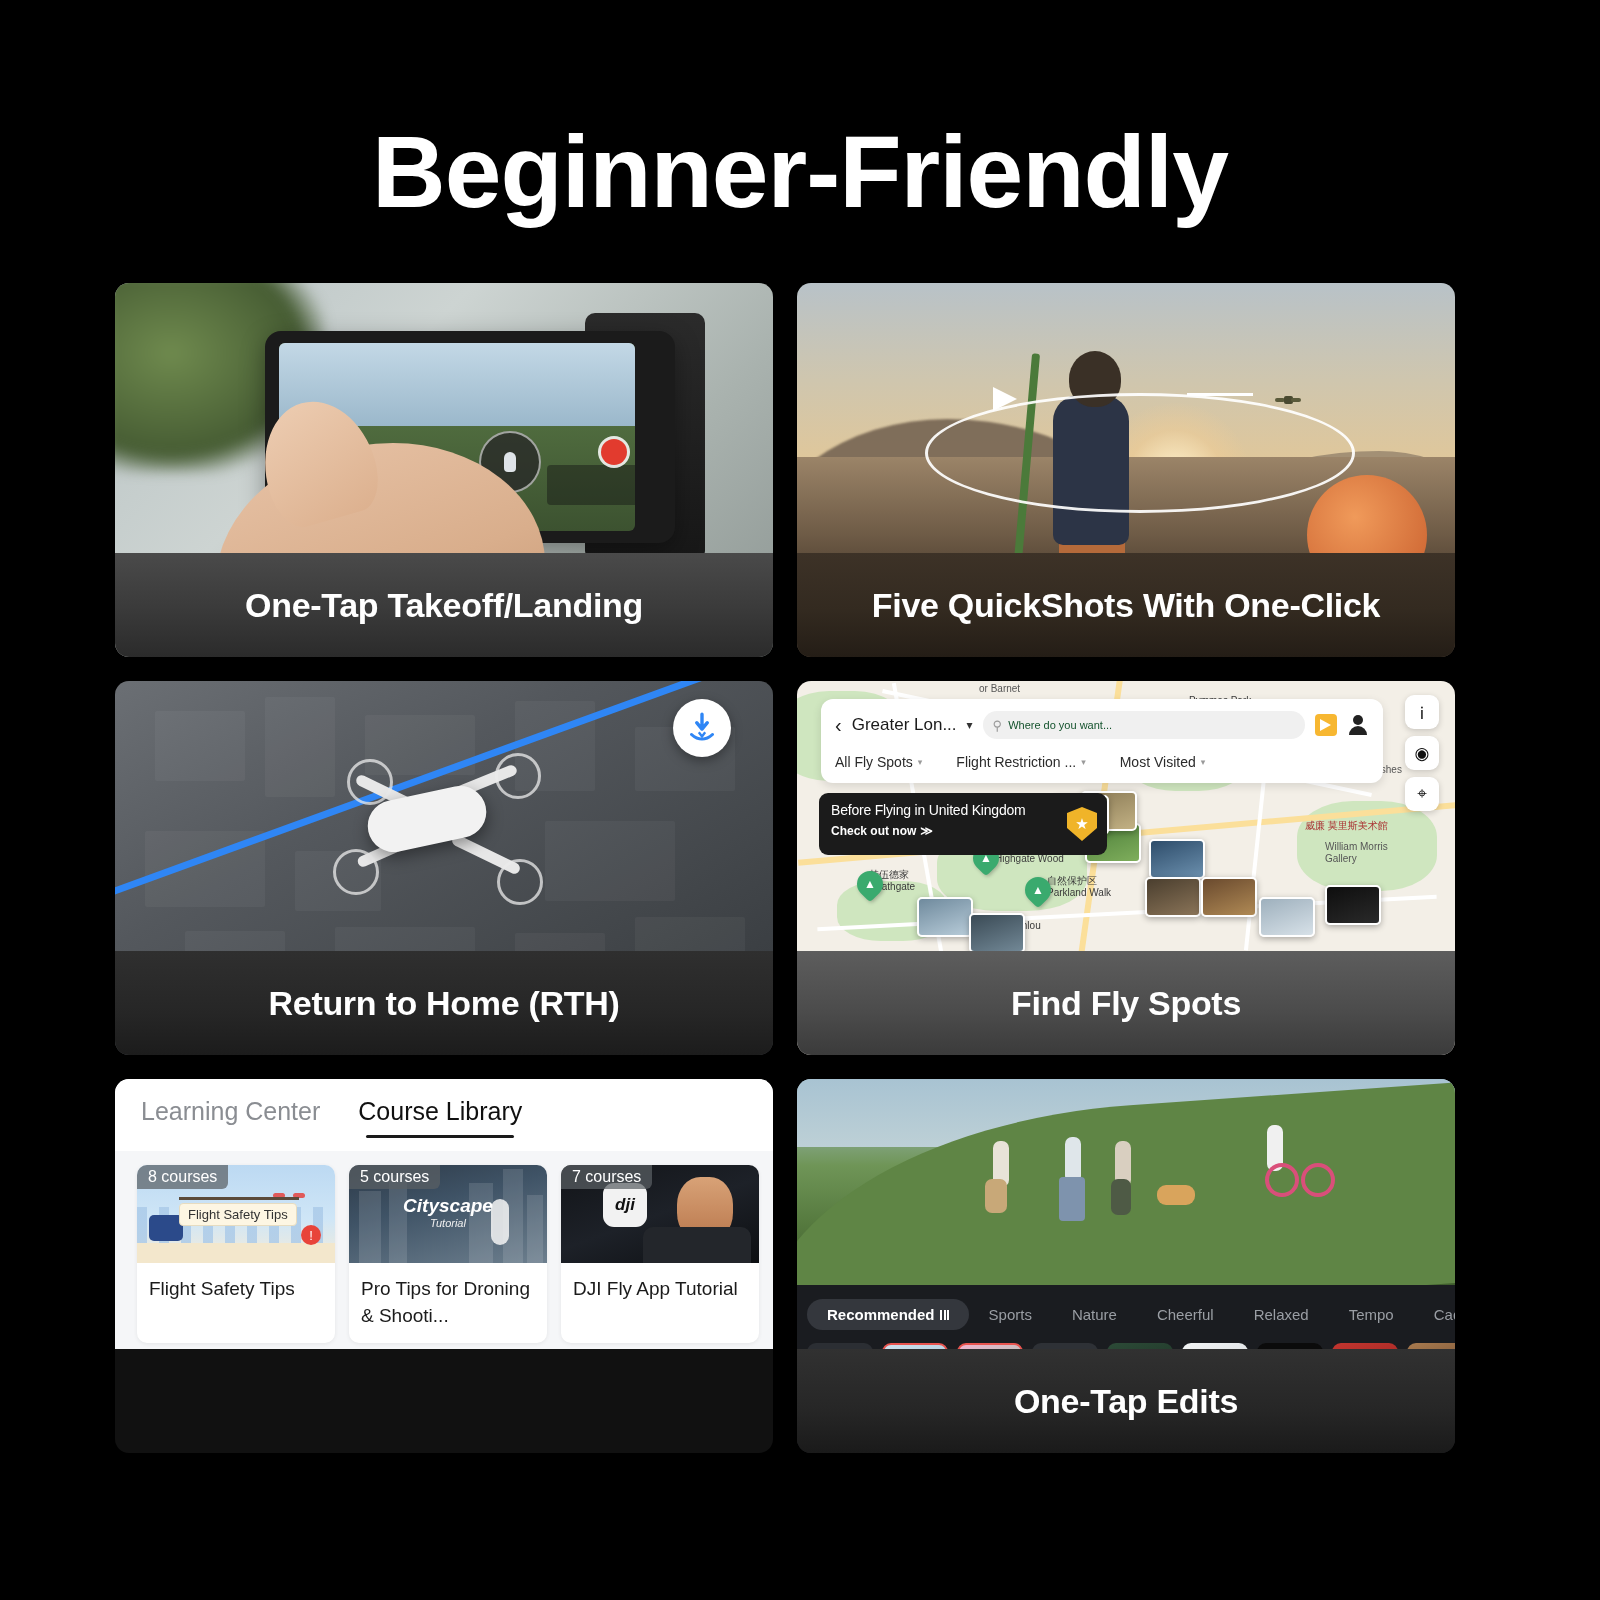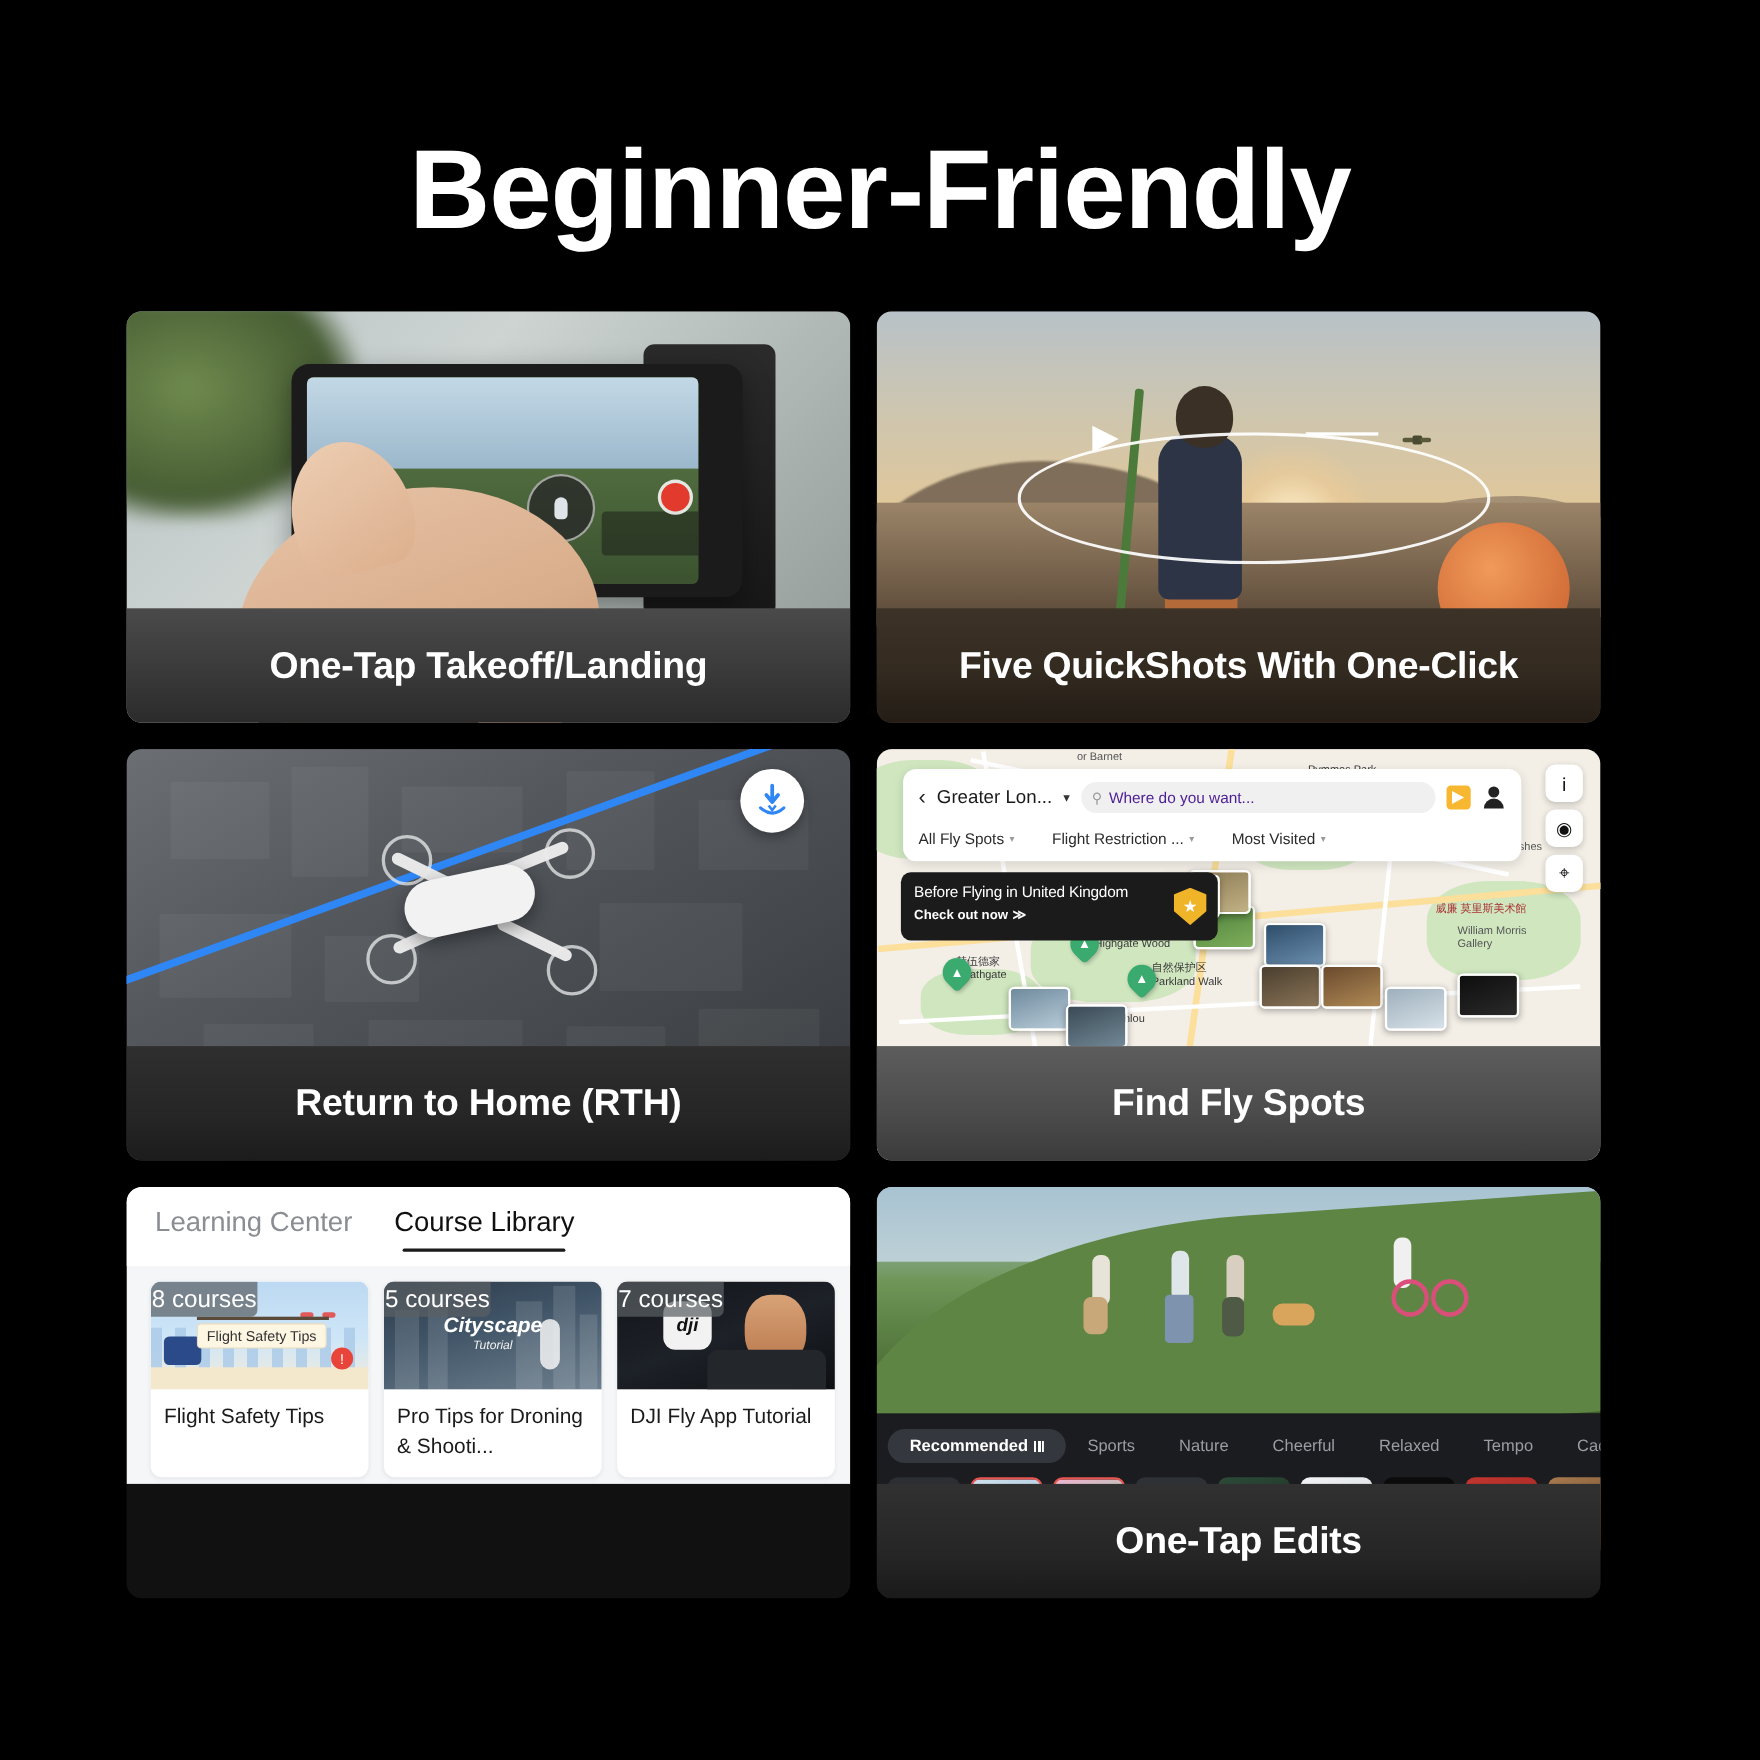--- a/index.html
+++ b/index.html
@@ -137,21 +137,21 @@
   .c4-green{position:absolute;background:#cfe6bf;border-radius:40%;}
   .c4-road{position:absolute;background:#fff;}
   .c4-roadY{position:absolute;background:#fbdf9a;}
   .c4-bar{position:absolute;left:24px;top:18px;right:72px;height:84px;background:#fff;border-radius:12px;
     box-shadow:0 3px 10px rgba(0,0,0,.12);}
   .c4-row1{position:absolute;left:14px;right:14px;top:9px;height:34px;display:flex;align-items:center;gap:10px;}
   .c4-back{font-size:20px;color:#222;line-height:1;}
   .c4-city{font-size:17px;color:#1a1a1a;font-weight:400;white-space:nowrap;}
   .c4-chev{font-size:12px;color:#333;}
   .c4-search{flex:1;height:28px;background:#f0f0f0;border-radius:14px;display:flex;align-items:center;gap:6px;padding:0 10px;}
-  .c4-search-ph{font-size:14px;color:#4c1d95;white-space:nowrap;overflow:hidden;}
+  .c4-search-ph{font-size:11px;color:#14532d;white-space:nowrap;overflow:hidden;}
   .c4-flag{width:22px;height:22px;background:#f7b731;border-radius:4px;position:relative;flex:0 0 auto;}
   .c4-flag::after{content:"";position:absolute;left:5px;top:5px;width:0;height:0;border-left:11px solid #fff;border-top:6px solid transparent;border-bottom:6px solid transparent;}
   .c4-person{width:22px;height:22px;flex:0 0 auto;position:relative;}
   .c4-person::before{content:"";position:absolute;left:6px;top:1px;width:10px;height:10px;border-radius:50%;background:#222;}
   .c4-person::after{content:"";position:absolute;left:2px;top:12px;width:18px;height:9px;border-radius:9px 9px 0 0;background:#222;}
   .c4-row2{position:absolute;left:14px;right:14px;top:48px;height:30px;display:flex;align-items:center;gap:34px;}
   .c4-filter{font-size:14px;color:#2b2b2b;display:flex;align-items:center;gap:5px;white-space:nowrap;}
   .c4-filter i{font-style:normal;font-size:9px;color:#9a9a9a;}
   .c4-banner{position:absolute;left:22px;top:112px;width:288px;height:62px;background:#1b1b1b;border-radius:9px;
     padding:9px 12px;color:#fff;}
@@ -175,22 +175,22 @@
   
   .c5-app{position:absolute;left:0;right:0;top:0;bottom:104px;background:#f5f6f8;}
   .c5-head{position:absolute;left:0;right:0;top:0;height:72px;background:#fff;border-radius:14px 14px 0 0;}
   .c5-tabs{position:absolute;left:26px;top:18px;display:flex;gap:38px;align-items:flex-end;}
   .c5-tab{font-size:25px;color:#8a8d92;position:relative;padding-bottom:10px;}
   .c5-tab.active{color:#101010;font-weight:400;}
   .c5-tab.active::after{content:"";position:absolute;left:8px;right:8px;bottom:-2px;height:3px;background:#1a1a1a;border-radius:2px;}
   .c5-courses{position:absolute;left:22px;right:0;top:86px;display:flex;gap:14px;}
   .c5-course{width:198px;background:#fff;border-radius:10px;overflow:hidden;box-shadow:0 1px 4px rgba(0,0,0,.07);}
   .c5-thumb{position:relative;height:98px;overflow:hidden;}
-  .c5-badge{position:absolute;left:0;top:0;background:rgba(90,95,100,.72);color:#fff;font-size:22px;
-    padding:3px 1px;border-radius:0 0 6px 0;}
+  .c5-badge{position:absolute;left:0;top:0;background:rgba(90,95,100,.72);color:#fff;font-size:16px;
+    padding:3px 11px;border-radius:0 0 6px 0;}
   .c5-title{padding:12px 12px 14px;font-size:19px;color:#1b1b1b;line-height:27px;}
   .t1{background:linear-gradient(180deg,#bcd9f2 0%, #cfe6f7 55%, #f5ecd9 100%);}
   .t1-chip{position:absolute;left:42px;top:38px;background:#fdf6e3;border:1px solid #e7dcc0;border-radius:4px;
     padding:3px 8px;font-size:13px;color:#333;white-space:nowrap;}
   .t1-bar{position:absolute;left:42px;top:32px;width:120px;height:3px;background:#5a4a3a;}
   .t1-rc{position:absolute;left:12px;top:50px;width:34px;height:26px;background:#2b4a8a;border-radius:5px;}
   .t1-drone{position:absolute;right:30px;top:26px;width:32px;height:9px;}
   .t1-drone::before,.t1-drone::after{content:"";position:absolute;top:2px;width:12px;height:5px;background:#e05a5a;border-radius:3px;}
   .t1-drone::before{left:0;} .t1-drone::after{right:0;}
   .t1-alert{position:absolute;right:14px;top:60px;width:20px;height:20px;border-radius:50%;background:#e8443a;

